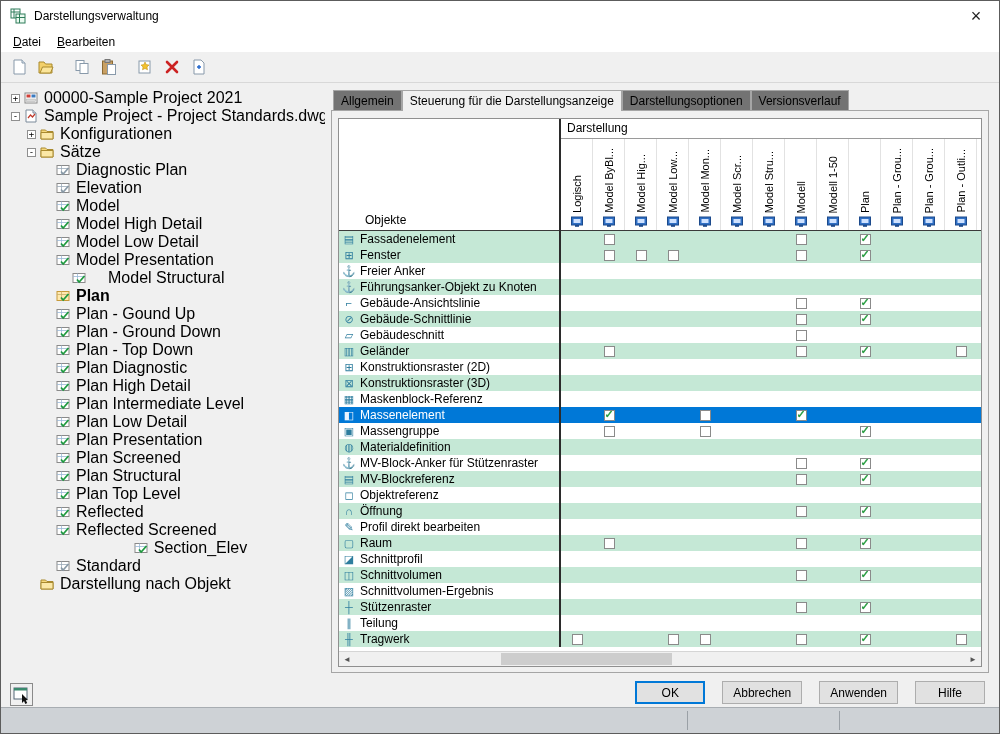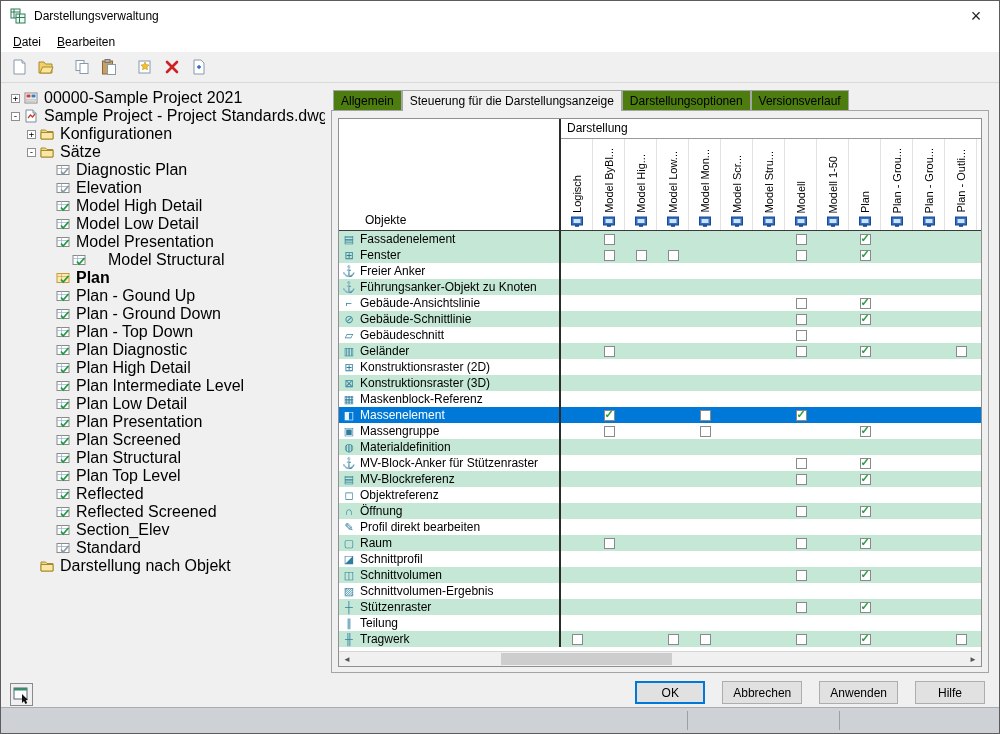--- a/index.html
+++ b/index.html
@@ -27,21 +27,21 @@
   .tnode{height:18px;display:flex;align-items:center;white-space:nowrap;}
   .expander{width:9px;height:9px;border:1px solid #8f8f8f;background:#fff;font-size:9px;line-height:7px;
             text-align:center;margin-right:4px;flex:none;font-family:"DejaVu Sans Mono",monospace;}
   .expspace{width:13px;flex:none;}
   .tico14{width:16px;height:14px;margin-right:4px;flex:none;display:inline-flex;}
   .tlabel{font-size:16px;}
   .tlabel.bold{font-weight:bold;}
   
   .rightpanel{position:absolute;left:330px;top:88px;width:658px;height:584px;}
   .tabs{height:21px;display:flex;align-items:flex-end;padding-left:2px;position:relative;z-index:2;}
-  .tab{border:1px solid #a5a5a5;border-bottom:none;background:#4d7c0f;padding:3px 7px;height:20px;white-space:nowrap;}
+  .tab{border:1px solid #a5a5a5;border-bottom:none;background:#737373;padding:3px 7px;height:20px;white-space:nowrap;}
   .tab.active{background:#f0f0f0;height:21px;margin-bottom:-1px;z-index:3;}
   .tabpage{position:absolute;left:0;top:21px;right:0;bottom:0;border:1px solid #a5a5a5;background:#f0f0f0;z-index:1;}
   
   .dtable{position:absolute;left:6px;top:7px;width:644px;height:549px;background:#fff;border:1px solid #8f8f8f;}
   .thead{position:relative;height:112px;border-bottom:1px solid #3a3a3a;}
   .grouphdr{position:absolute;left:228px;top:2px;}
   .grouprule{position:absolute;left:222px;right:0;top:19px;height:1px;background:#9a9a9a;}
   .colhdrs{position:absolute;left:222px;top:20px;right:0;bottom:0;display:flex;}
   .hcell{width:32px;flex:none;border-right:1px solid #e2e2e2;display:flex;flex-direction:column;
          align-items:center;justify-content:flex-end;padding-bottom:2px;overflow:hidden;}
@@ -224,20 +224,31 @@
       </div>
       <div class="tnode" style="padding-left: 36px;">
         <span class="expspace"></span>
         <span class="tico14">
           <svg width="14" height="14" viewBox="0 0 14 14">
             <rect x="1" y="2.5" width="12" height="9" fill="#fff" stroke="#8a8a8a"></rect>
             <path d="M1 5.5h12M5.5 2.5v9" stroke="#9ab8d6" stroke-width="0.8"></path>
             <path d="M5 8.5l2.2 2.5L12.5 5" fill="none" stroke="#1f9a3f" stroke-width="1.8"></path>
           </svg>
         </span>
+        <span class="tlabel">Model</span>
+      </div>
+      <div class="tnode" style="padding-left: 36px;">
+        <span class="expspace"></span>
+        <span class="tico14">
+          <svg width="14" height="14" viewBox="0 0 14 14">
+            <rect x="1" y="2.5" width="12" height="9" fill="#fff" stroke="#8a8a8a"></rect>
+            <path d="M1 5.5h12M5.5 2.5v9" stroke="#9ab8d6" stroke-width="0.8"></path>
+            <path d="M5 8.5l2.2 2.5L12.5 5" fill="none" stroke="#1f9a3f" stroke-width="1.8"></path>
+          </svg>
+        </span>
         <span class="tlabel">Model High Detail</span>
       </div>
       <div class="tnode" style="padding-left: 36px;">
         <span class="expspace"></span>
         <span class="tico14">
           <svg width="14" height="14" viewBox="0 0 14 14">
             <rect x="1" y="2.5" width="12" height="9" fill="#fff" stroke="#8a8a8a"></rect>
             <path d="M1 5.5h12M5.5 2.5v9" stroke="#9ab8d6" stroke-width="0.8"></path>
             <path d="M5 8.5l2.2 2.5L12.5 5" fill="none" stroke="#1f9a3f" stroke-width="1.8"></path>
           </svg>
@@ -413,21 +424,21 @@
         <span class="expspace"></span>
         <span class="tico14">
           <svg width="14" height="14" viewBox="0 0 14 14">
             <rect x="1" y="2.5" width="12" height="9" fill="#fff" stroke="#8a8a8a"></rect>
             <path d="M1 5.5h12M5.5 2.5v9" stroke="#9ab8d6" stroke-width="0.8"></path>
             <path d="M5 8.5l2.2 2.5L12.5 5" fill="none" stroke="#1f9a3f" stroke-width="1.8"></path>
           </svg>
         </span>
         <span class="tlabel">Reflected Screened</span>
       </div>
-      <div class="tnode" style="padding-left: 36px;">
+      <div class="tnode" style="padding-left: 36px; justify-content: center;">
         <span class="expspace"></span>
         <span class="tico14">
           <svg width="14" height="14" viewBox="0 0 14 14">
             <rect x="1" y="2.5" width="12" height="9" fill="#fff" stroke="#8a8a8a"></rect>
             <path d="M1 5.5h12M5.5 2.5v9" stroke="#9ab8d6" stroke-width="0.8"></path>
             <path d="M5 8.5l2.2 2.5L12.5 5" fill="none" stroke="#1f9a3f" stroke-width="1.8"></path>
           </svg>
         </span>
         <span class="tlabel">Section_Elev</span>
       </div>

